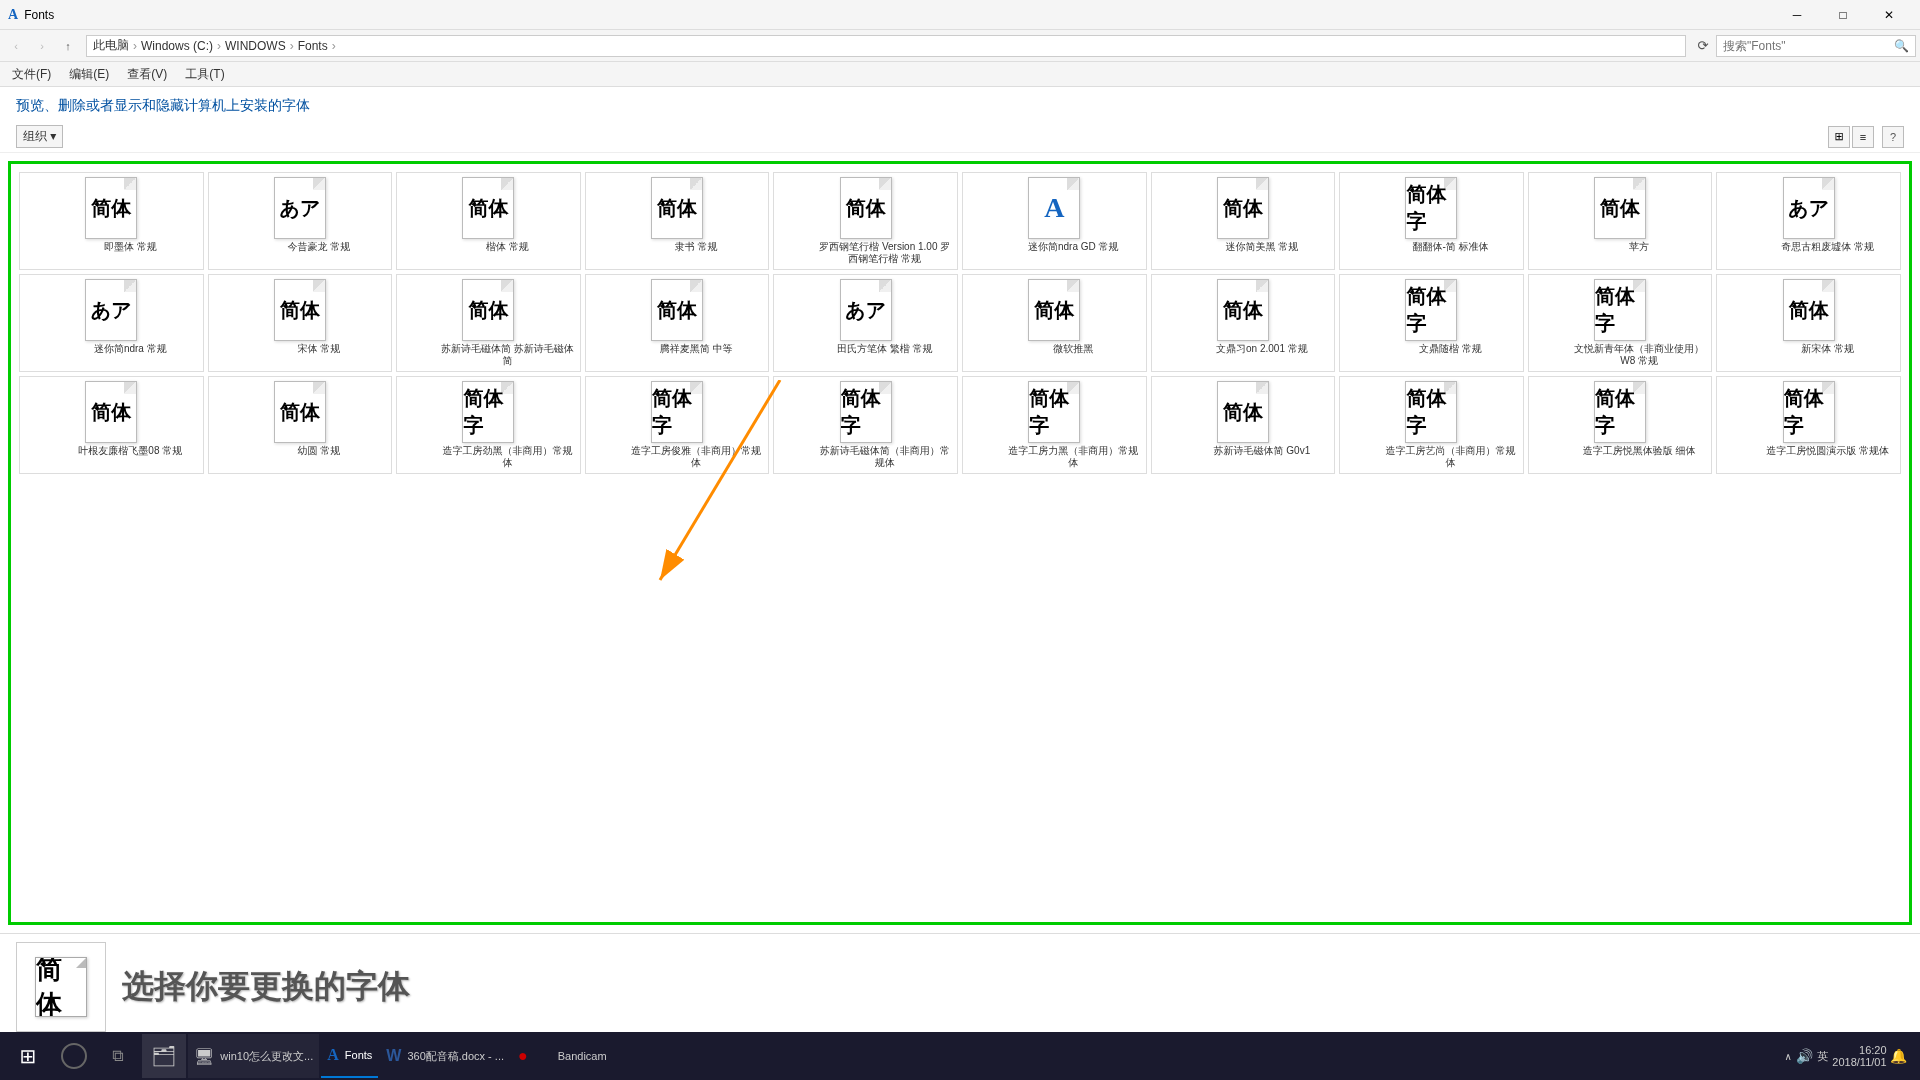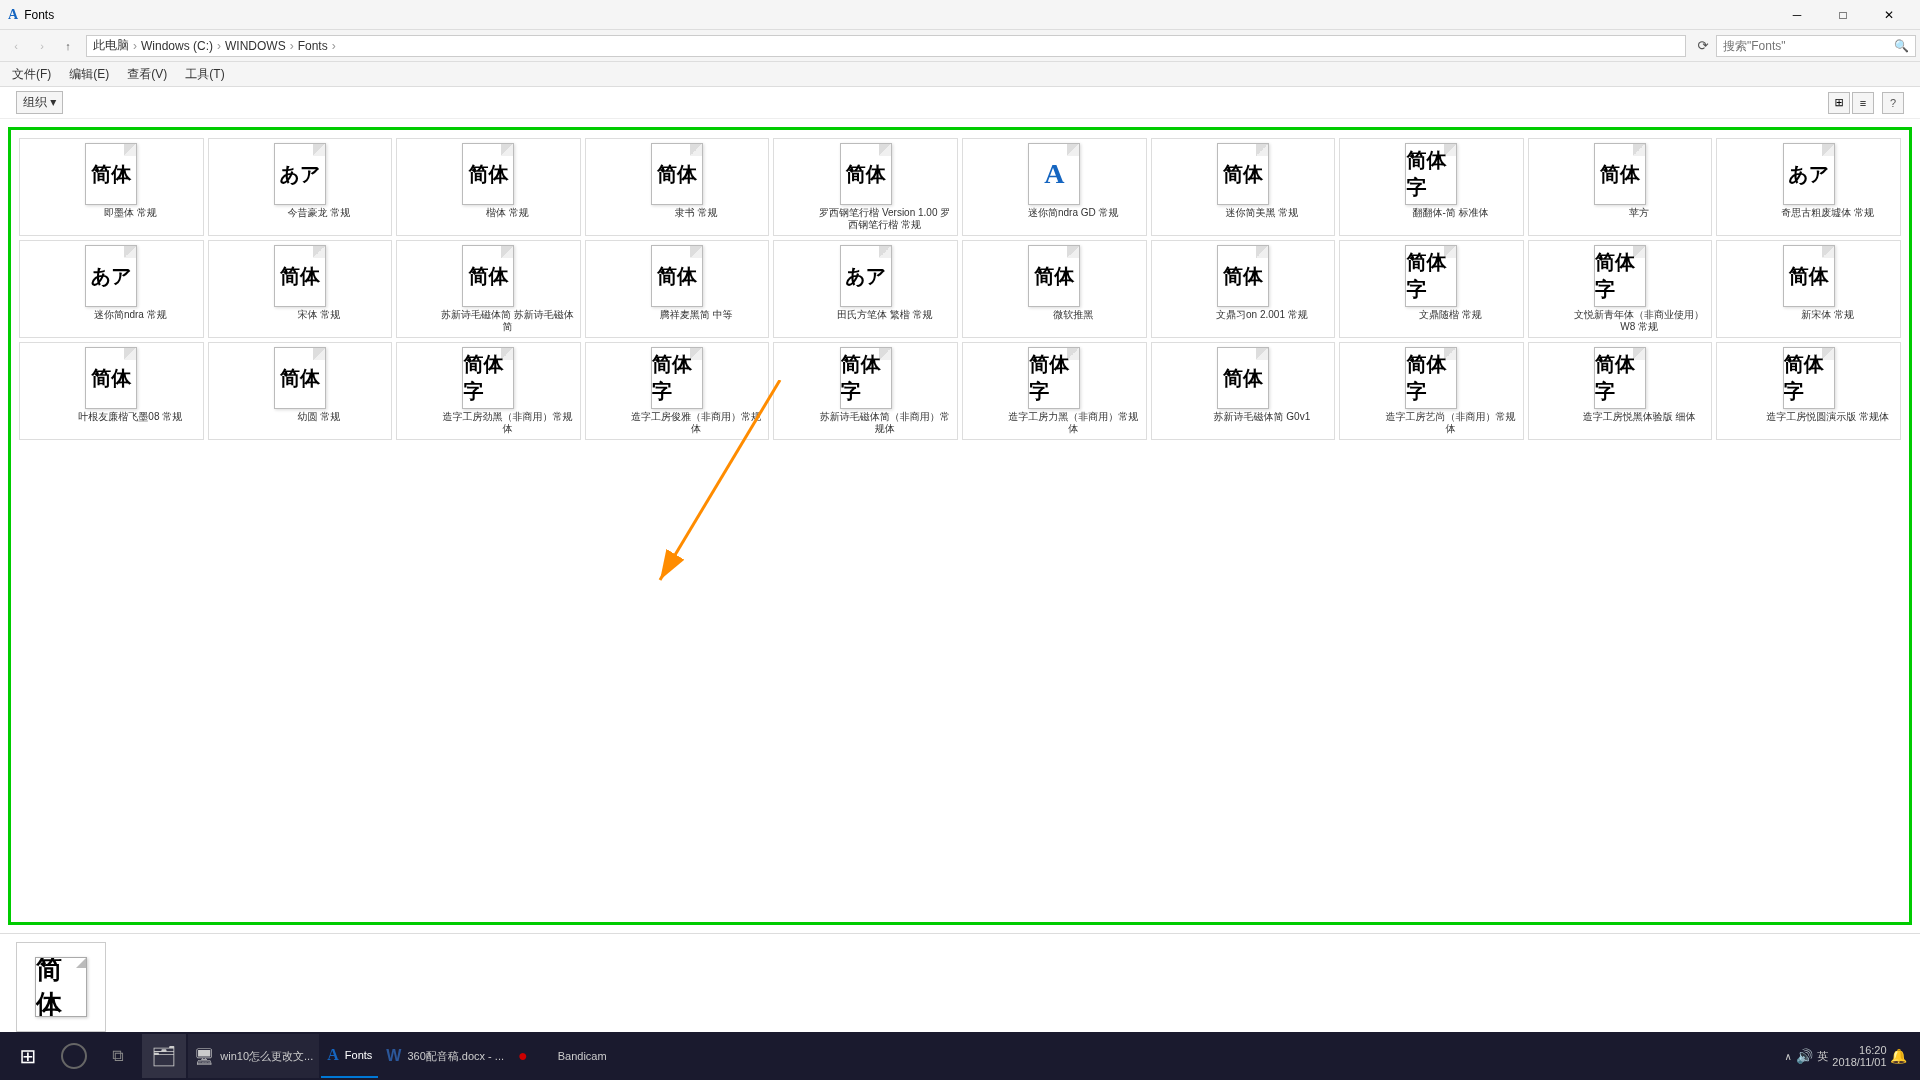--- a/index.html
+++ b/index.html
@@ -120,20 +120,21 @@
   <span class="menu-item">编辑(E)</span>
   <span class="menu-item">查看(V)</span>
   <span class="menu-item">工具(T)</span>
 </div>
 
 <div class="main-layout">
 
 
   <div class="content">
 
+    <div class="page-title">预览、删除或者显示和隐藏计算机上安装的字体</div>
 
     <div class="content-toolbar">
       <button class="organize-btn">组织 ▾</button>
       <div class="view-btns">
         <button class="view-btn">⊞</button>
         <button class="view-btn">≡</button>
         <span style="width:4px;"></span>
         <button class="help-btn">?</button>
       </div>
     </div>
@@ -413,20 +414,23 @@
           </div>
         </div>
     </div>
 
     <div class="preview-section">
       <div class="preview-font-icon">
         <div class="page-bg">
           <div class="page-corner-fill"></div>
           <div style="display:flex;align-items:center;justify-content:center;height:100%;font-size:26px;font-weight:bold;">简体</div>
         </div>
+      </div>
+      <div style="position:relative;">
+        <span class="annotation-text" style="font-size:32px;color:#555;font-weight:bold;position:static;display:block;">选择你要更换的字体</span>
       </div>
     </div>
   </div>
 </div>
 
 <div class="status-bar">
   <div class="status-icon">
     <span style="color:#e6a817;font-size:20px;font-weight:bold;font-family:serif;">A</span>
   </div>
   <div>

